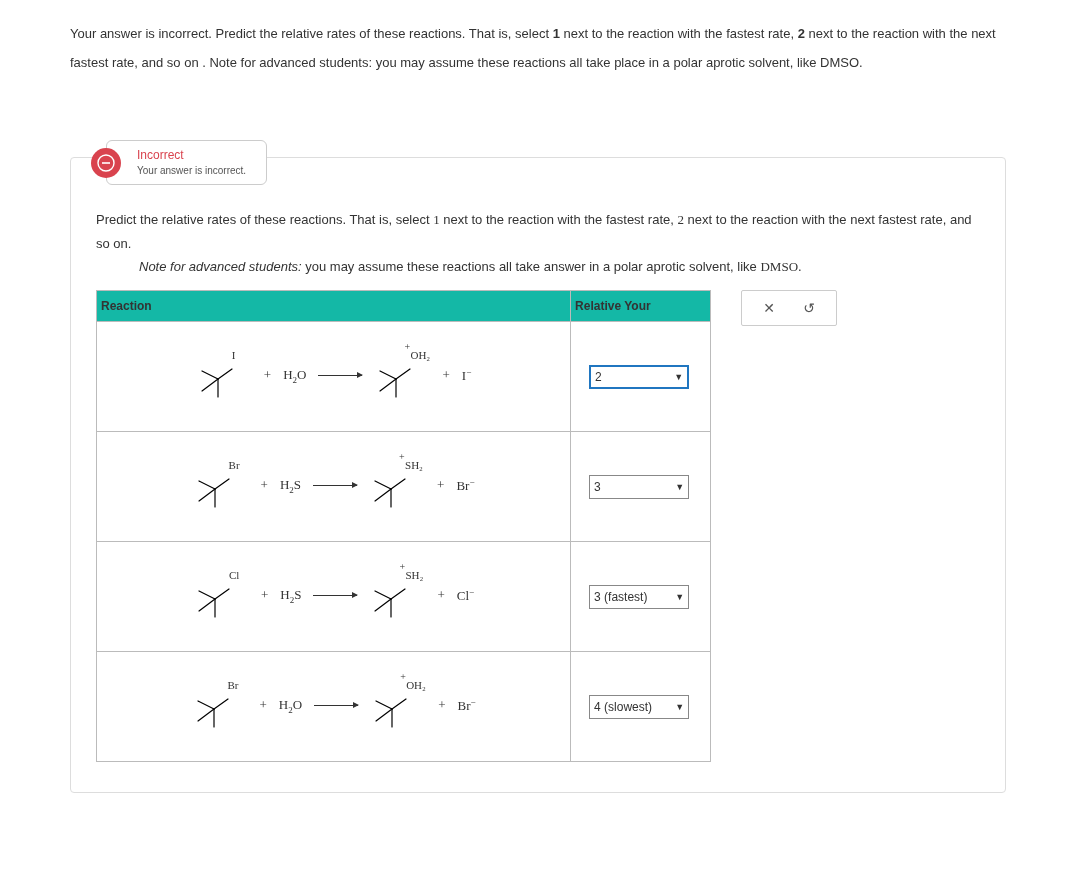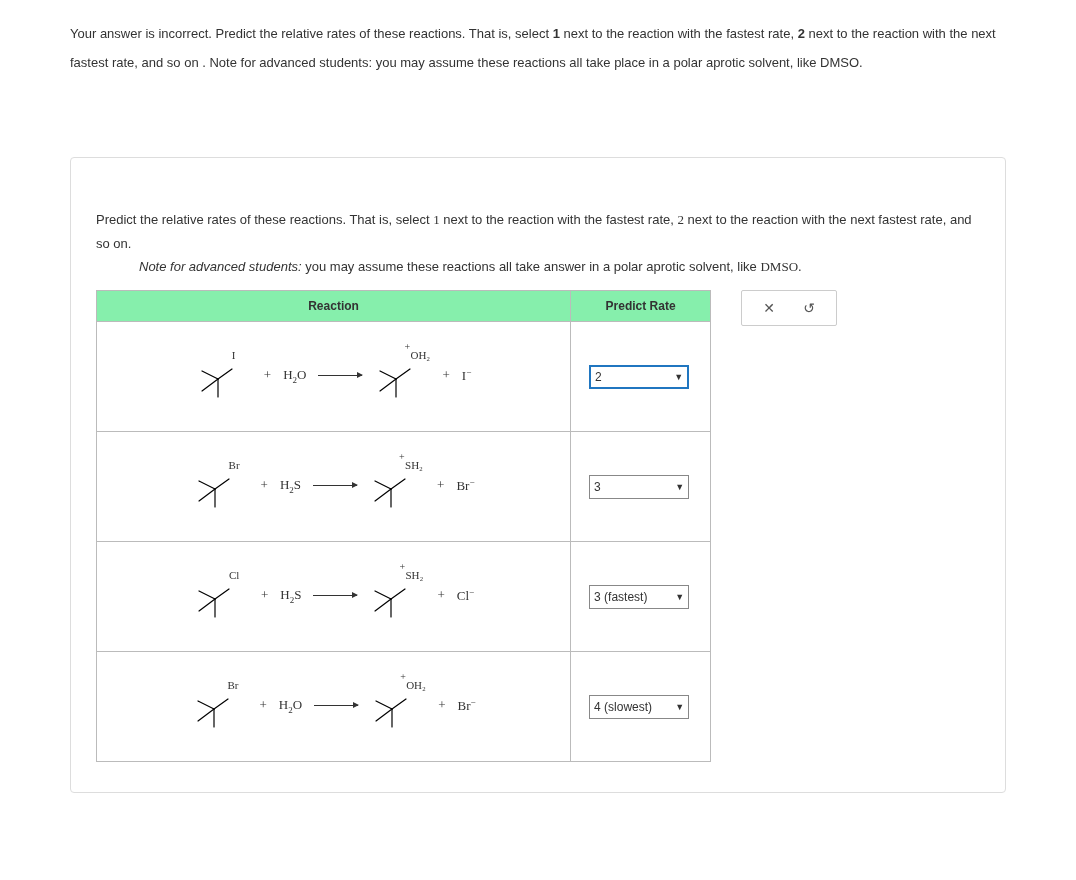--- a/index.html
+++ b/index.html
@@ -58,23 +58,23 @@
   table.rx {
     border-collapse: collapse;
     width: 615px;
   }
   table.rx th, table.rx td {
     border: 1px solid #bbb;
     font-size: 12px;
   }
   table.rx th {
     font-weight: bold;
-    text-align: center;
+    text-align: left;
     padding: 8px 4px;
-    background: #86efac;
+    background: #14b8a6;
   }
   table.rx td {
     height: 110px;
     vertical-align: middle;
   }
   td.reaction-cell { width: 475px; text-align: center; }
   td.rate-cell { width: 140px; text-align: left; padding-left: 18px; }
   .sel {
     border: 1px solid #888;
     background: #fff;
@@ -162,39 +162,51 @@
 
 <div class="top-text">
   <span>Your answer is incorrect. Predict the relative rates of these reactions. That is, select </span>
   <span class="bold">1</span>
   <span> next to the reaction with the fastest rate, </span>
   <span class="bold">2</span>
   <span> next to the reaction with the next fastest rate, and so on .  Note for advanced students: you may assume these reactions all take place in a polar aprotic solvent, like DMSO.</span>
 </div>
 
 <div class="main-panel">
+  <div class="badge-wrap">
+    <div class="badge-icon">
+      <svg width="18" height="18" viewBox="0 0 18 18">
+          <circle cx="9" cy="9" r="8" fill="none" stroke="#fff" stroke-width="1.4"></circle>
+          <line x1="5" y1="9" x2="13" y2="9" stroke="#fff" stroke-width="1.6"></line>
+        </svg>
+    </div>
+    <div class="badge-box">
+      <div class="t1">Incorrect</div>
+      <div class="t2">Your answer is incorrect.</div>
+    </div>
+  </div>
 
   <div class="inner-pad">
     <div class="instr">
       <span>Predict the relative rates of these reactions. That is, select </span>
       <span class="serif">1</span>
       <span> next to the reaction with the fastest rate, </span>
       <span class="serif">2</span>
       <span> next to the reaction with the next fastest rate, and so on.</span><br>
       <span class="ital">Note for advanced students:</span>
       <span> you may assume these reactions all take answer in a polar aprotic solvent, like </span>
       <span class="serif">DMSO</span><span>.</span>
     </div>
 
     <div class="content-row">
       <table class="rx">
         <thead>
           <tr>
             <th>Reaction</th>
-            <th>Predict Rate</th>
+            <th>Relative Your</th>
           </tr>
         </thead>
         <tbody id="rx-body">
             <tr>
               <td class="reaction-cell">
     <div class="rxn">
       <div class="mol">
         <svg width="44" height="38" viewBox="0 0 44 38">
     <g stroke="#000" stroke-width="1.2" fill="none" stroke-linecap="round">
       <line x1="22" y1="18" x2="6" y2="10"></line>

